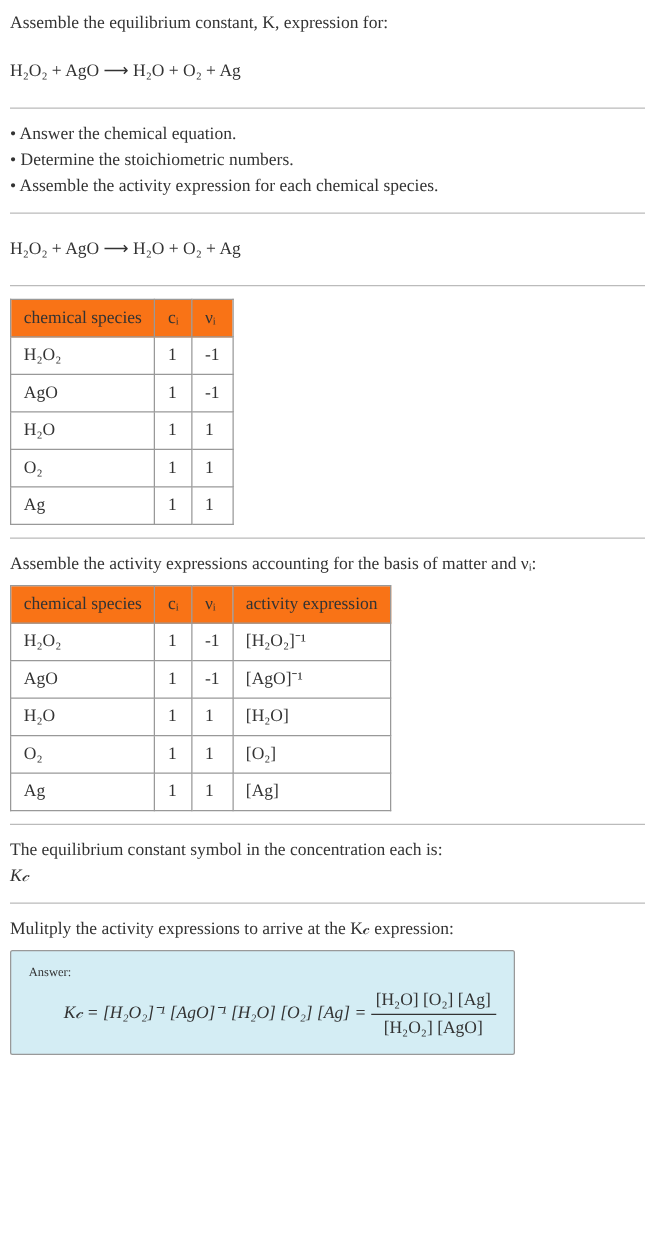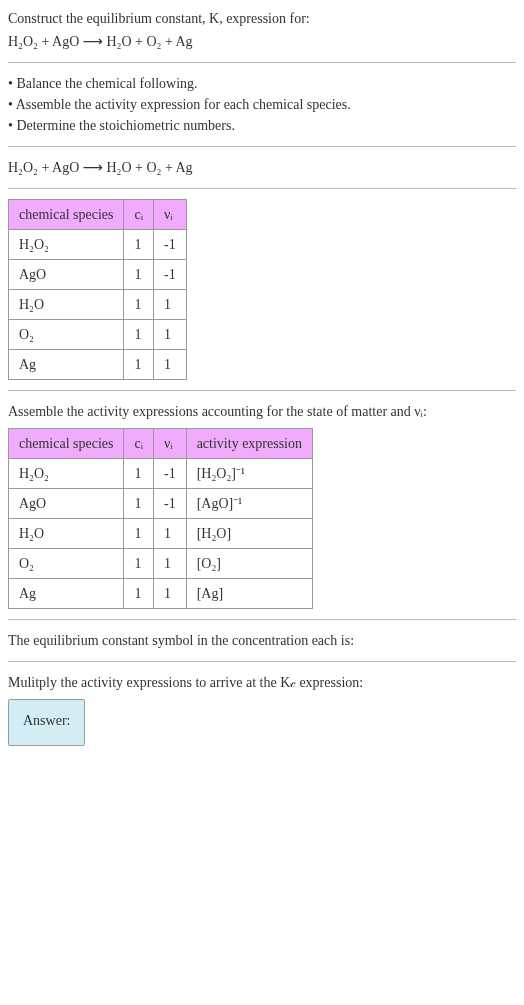--- a/index.html
+++ b/index.html
@@ -1,48 +1,48 @@
 <!DOCTYPE html>
 <html><head>
   <meta charset="utf-8">
   <style>
     * { margin: 0; padding: 0; box-sizing: border-box; }
     body { font-family: Georgia, 'Times New Roman', serif; color: #333; background: #fff; padding: 8px; font-size: 14px; line-height: 1.5; }
     .section { margin-bottom: 8px; }
     hr { border: none; border-top: 1px solid #bbb; margin: 10px 0; }
     .title-line { margin-bottom: 2px; }
-    .equation { font-family: Georgia, serif; margin: 2px 0; }
+    .equation { font-family: Georgia, serif; margin: 18px 0; }
     table { border-collapse: collapse; margin: 6px 0; }
     td, th { border: 1px solid #999; padding: 4px 10px; text-align: left; font-weight: normal; }
-    th { background: #f0abfc; }
+    th { background: #f97316; }
     .answer-box { background: #d4edf4; border: 1px solid #999; padding: 10px 14px; border-radius: 2px; margin-top: 6px; display: inline-block; }
-    .answer-label { font-size: 14px; margin-bottom: 4px; display: block; }
+    .answer-label { font-size: 10px; margin-bottom: 4px; display: block; }
     .italic { font-style: italic; }
     .frac { display: inline-block; vertical-align: middle; text-align: center; }
     .frac .num { display: block; border-bottom: 1px solid #333; padding: 0 4px; }
     .frac .den { display: block; padding: 0 4px; }
     .plan-list { list-style: none; padding-left: 0; }
     .plan-list li::before { content: "• "; }
     .indented { padding-left: 28px; }
   </style>
 </head>
 <body>
 
 <div class="section">
-  <div class="title-line">Construct the equilibrium constant, K, expression for:</div>
+  <div class="title-line">Assemble the equilibrium constant, K, expression for:</div>
   <div class="equation">H₂O₂ + AgO ⟶ H₂O + O₂ + Ag</div>
 </div>
 
 <hr>
 
 <div class="section">
   <ul class="plan-list">
-    <li>Balance the chemical following.</li>
+    <li>Answer the chemical equation.</li>
+    <li>Determine the stoichiometric numbers.</li>
     <li>Assemble the activity expression for each chemical species.</li>
-    <li>Determine the stoichiometric numbers.</li>
   </ul>
 </div>
 
 <hr>
 
 <div class="section">
   <div class="equation">H₂O₂ + AgO ⟶ H₂O + O₂ + Ag</div>
 </div>
 
 <hr>
@@ -80,21 +80,21 @@
       <td>1</td>
       <td>1</td>
     </tr>
   </tbody>
     </table>
 </div>
 
 <hr>
 
 <div class="section">
-  <div>Assemble the activity expressions accounting for the state of matter and νᵢ:</div>
+  <div>Assemble the activity expressions accounting for the basis of matter and νᵢ:</div>
   <table>
     <tbody>
         <tr>
       <th>chemical species</th>
       <th>cᵢ</th>
       <th>νᵢ</th>
       <th>activity expression</th>
     </tr>
     <tr>
       <td>H₂O₂</td>
@@ -127,22 +127,30 @@
       <td>[Ag]</td>
     </tr>
   </tbody>
     </table>
 </div>
 
 <hr>
 
 <div class="section">
   <div>The equilibrium constant symbol in the concentration each is:</div>
+  <div class="italic">K𝒸</div>
 </div>
 
 <hr>
 
 <div class="section">
   <div>Mulitply the activity expressions to arrive at the K𝒸 expression:</div>
   <div class="answer-box">
     <span class="answer-label">Answer:</span>
+    <div class="indented">
+      <span class="italic">K𝒸 = [H₂O₂]⁻¹ [AgO]⁻¹ [H₂O] [O₂] [Ag] = </span>
+      <span class="frac">
+        <span class="num">[H₂O] [O₂] [Ag]</span>
+        <span class="den">[H₂O₂] [AgO]</span>
+      </span>
+    </div>
   </div>
 </div>
 
 </body></html>

